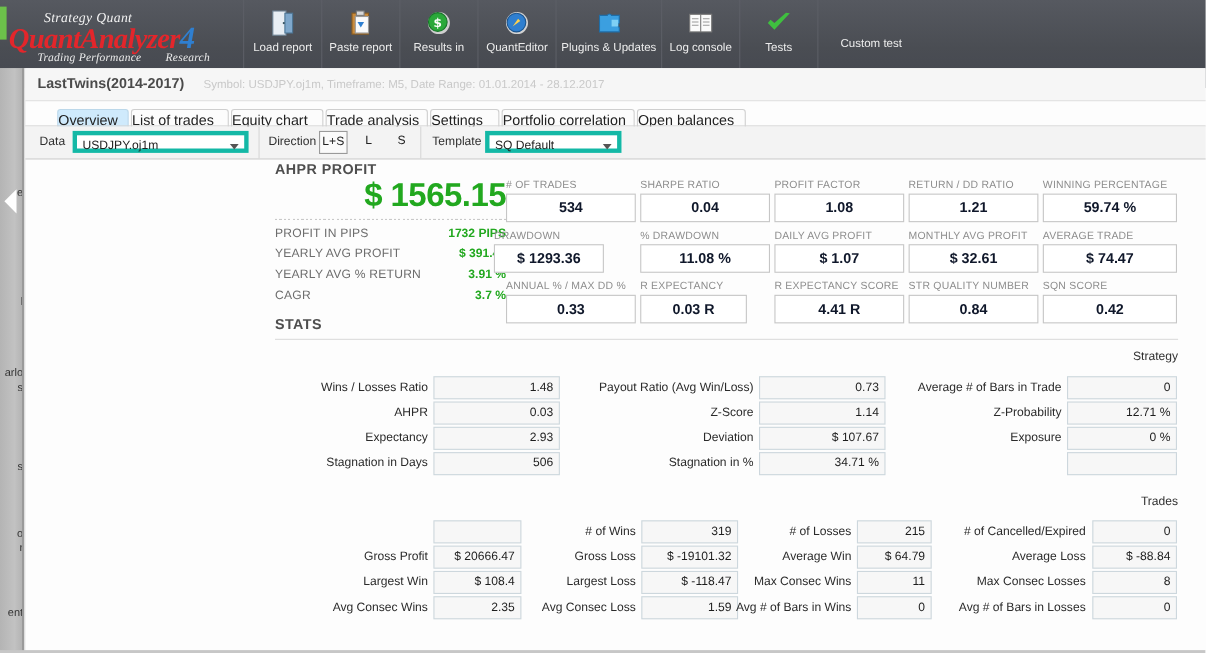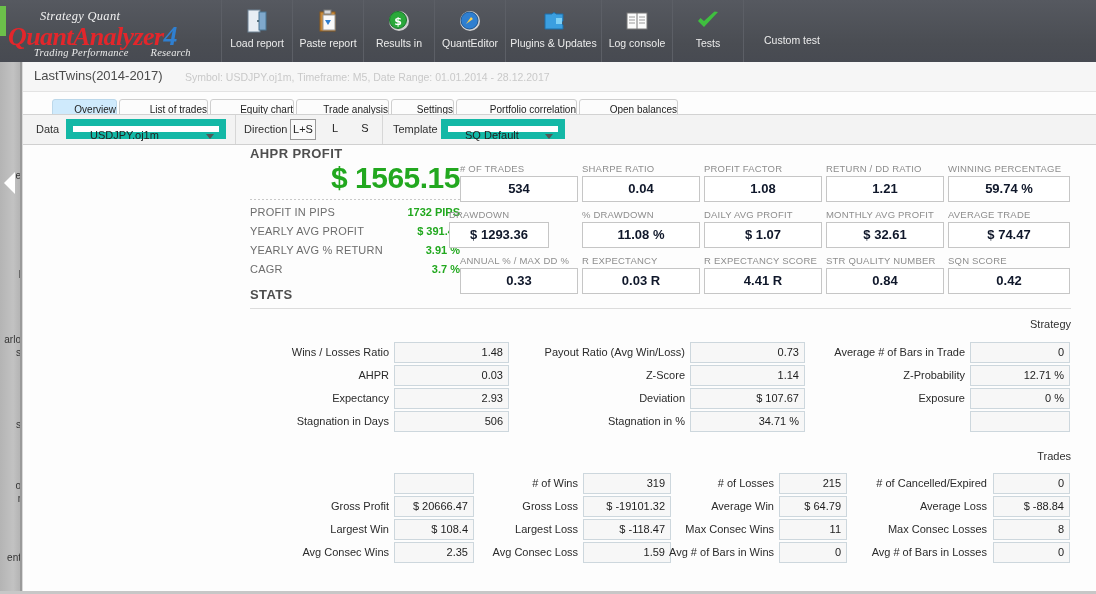--- a/index.html
+++ b/index.html
@@ -64,39 +64,39 @@
   }
   #leftbar-divider { position:absolute; left:20px; top:62px; width:2px; height:532px; background:#9a9a9a; }
 
   #content {
     position:absolute; left:22px; top:62px; width:1074px; height:532px;
     background:#fdfdfd; border-left:1px solid #d9d9d9;
   }
 
   #titlebar { position:absolute; left:0; top:0; width:1074px; height:30px;
     background:#f6f6f6; border-bottom:1px solid #e3e3e3; }
-  #title { position:absolute; left:11px; top:6px; font-size:13px; font-weight:normal; color:#4a4a4a; }
+  #title { position:absolute; left:11px; top:6px; font-size:13px; font-weight:bold; color:#4a4a4a; }
   #subtitle { position:absolute; left:162px; top:9px; font-size:10.5px; color:#c9c9c9; }
 
   
   #tabs { position:absolute; left:0; top:31px; width:1074px; height:22px; }
   .tab { position:absolute; top:6px; height:21px; line-height:19px;
     border:1px solid #cfcfcf; border-radius:3px 3px 0 0; background:#fcfcfc;
-    font-size:10px; color:#222; text-align:right; cursor:pointer; }
+    font-size:13px; color:#222; text-align:left; cursor:pointer; }
   .tab.active { background:#cfeafc; border-color:#bcd8ea; }
 
   #tabline { position:absolute; left:0; top:52px; width:1074px; height:1px; background:#d2d2d2; }
 
   
   #filterbar { position:absolute; left:0; top:53px; width:1074px; height:30px;
     background:#f3f3f3; border-bottom:1px solid #d0d0d0; }
   .fgroup { position:absolute; top:0; height:29px; border-right:1px solid #d7d7d7; }
   .flabel { position:absolute; top:8px; font-size:11px; color:#303030; }
-  .fselect { position:absolute; top:4px; height:20px; background:#fff; border:7px solid #14b8a6;
-    font-size:11px; color:#222; padding-left:17px; line-height:18px; cursor:pointer; }
+  .fselect { position:absolute; top:4px; height:20px; background:#fff; border:4px solid #14b8a6;
+    font-size:11px; color:#222; padding-left:5px; line-height:18px; cursor:pointer; }
   .fselect .arr { position:absolute; right:5px; top:8px; width:0;height:0;
     border-left:4px solid transparent;border-right:4px solid transparent;border-top:5px solid #555; }
   .dirbtn { position:absolute; top:4px; height:21px; width:26px; line-height:19px; text-align:center;
     font-size:11px; color:#222; cursor:pointer; }
   .dirbtn.sel { border:1px solid #9a9a9a; background:#fafafa; }
 
   
   #tp-title { position:absolute; left:227px; top:84px; font-size:13px; font-weight:bold;
     color:#4e4e4e; letter-spacing:.4px; }
   #tp-value { position:absolute; left:227px; top:99px; width:210px; text-align:right;
@@ -340,21 +340,21 @@
   </div>
   <div class="sbox" style="left:925px;top:147px;width:122px">
     <div class="cap">AVERAGE TRADE</div>
     <div class="bx">$ 74.47</div>
   </div>
 
   <div class="sbox" style="left:437px;top:193px;width:118px">
     <div class="cap">ANNUAL % / MAX DD %</div>
     <div class="bx">0.33</div>
   </div>
-  <div class="sbox" style="left:559px;top:193px;width:118px">
+  <div class="sbox" style="left:559px;top:193px;width:97px">
     <div class="cap">R EXPECTANCY</div>
     <div class="bx">0.03 R</div>
   </div>
   <div class="sbox" style="left:681px;top:193px;width:118px">
     <div class="cap">R EXPECTANCY SCORE</div>
     <div class="bx">4.41 R</div>
   </div>
   <div class="sbox" style="left:803px;top:193px;width:118px">
     <div class="cap">STR QUALITY NUMBER</div>
     <div class="bx">0.84</div>

